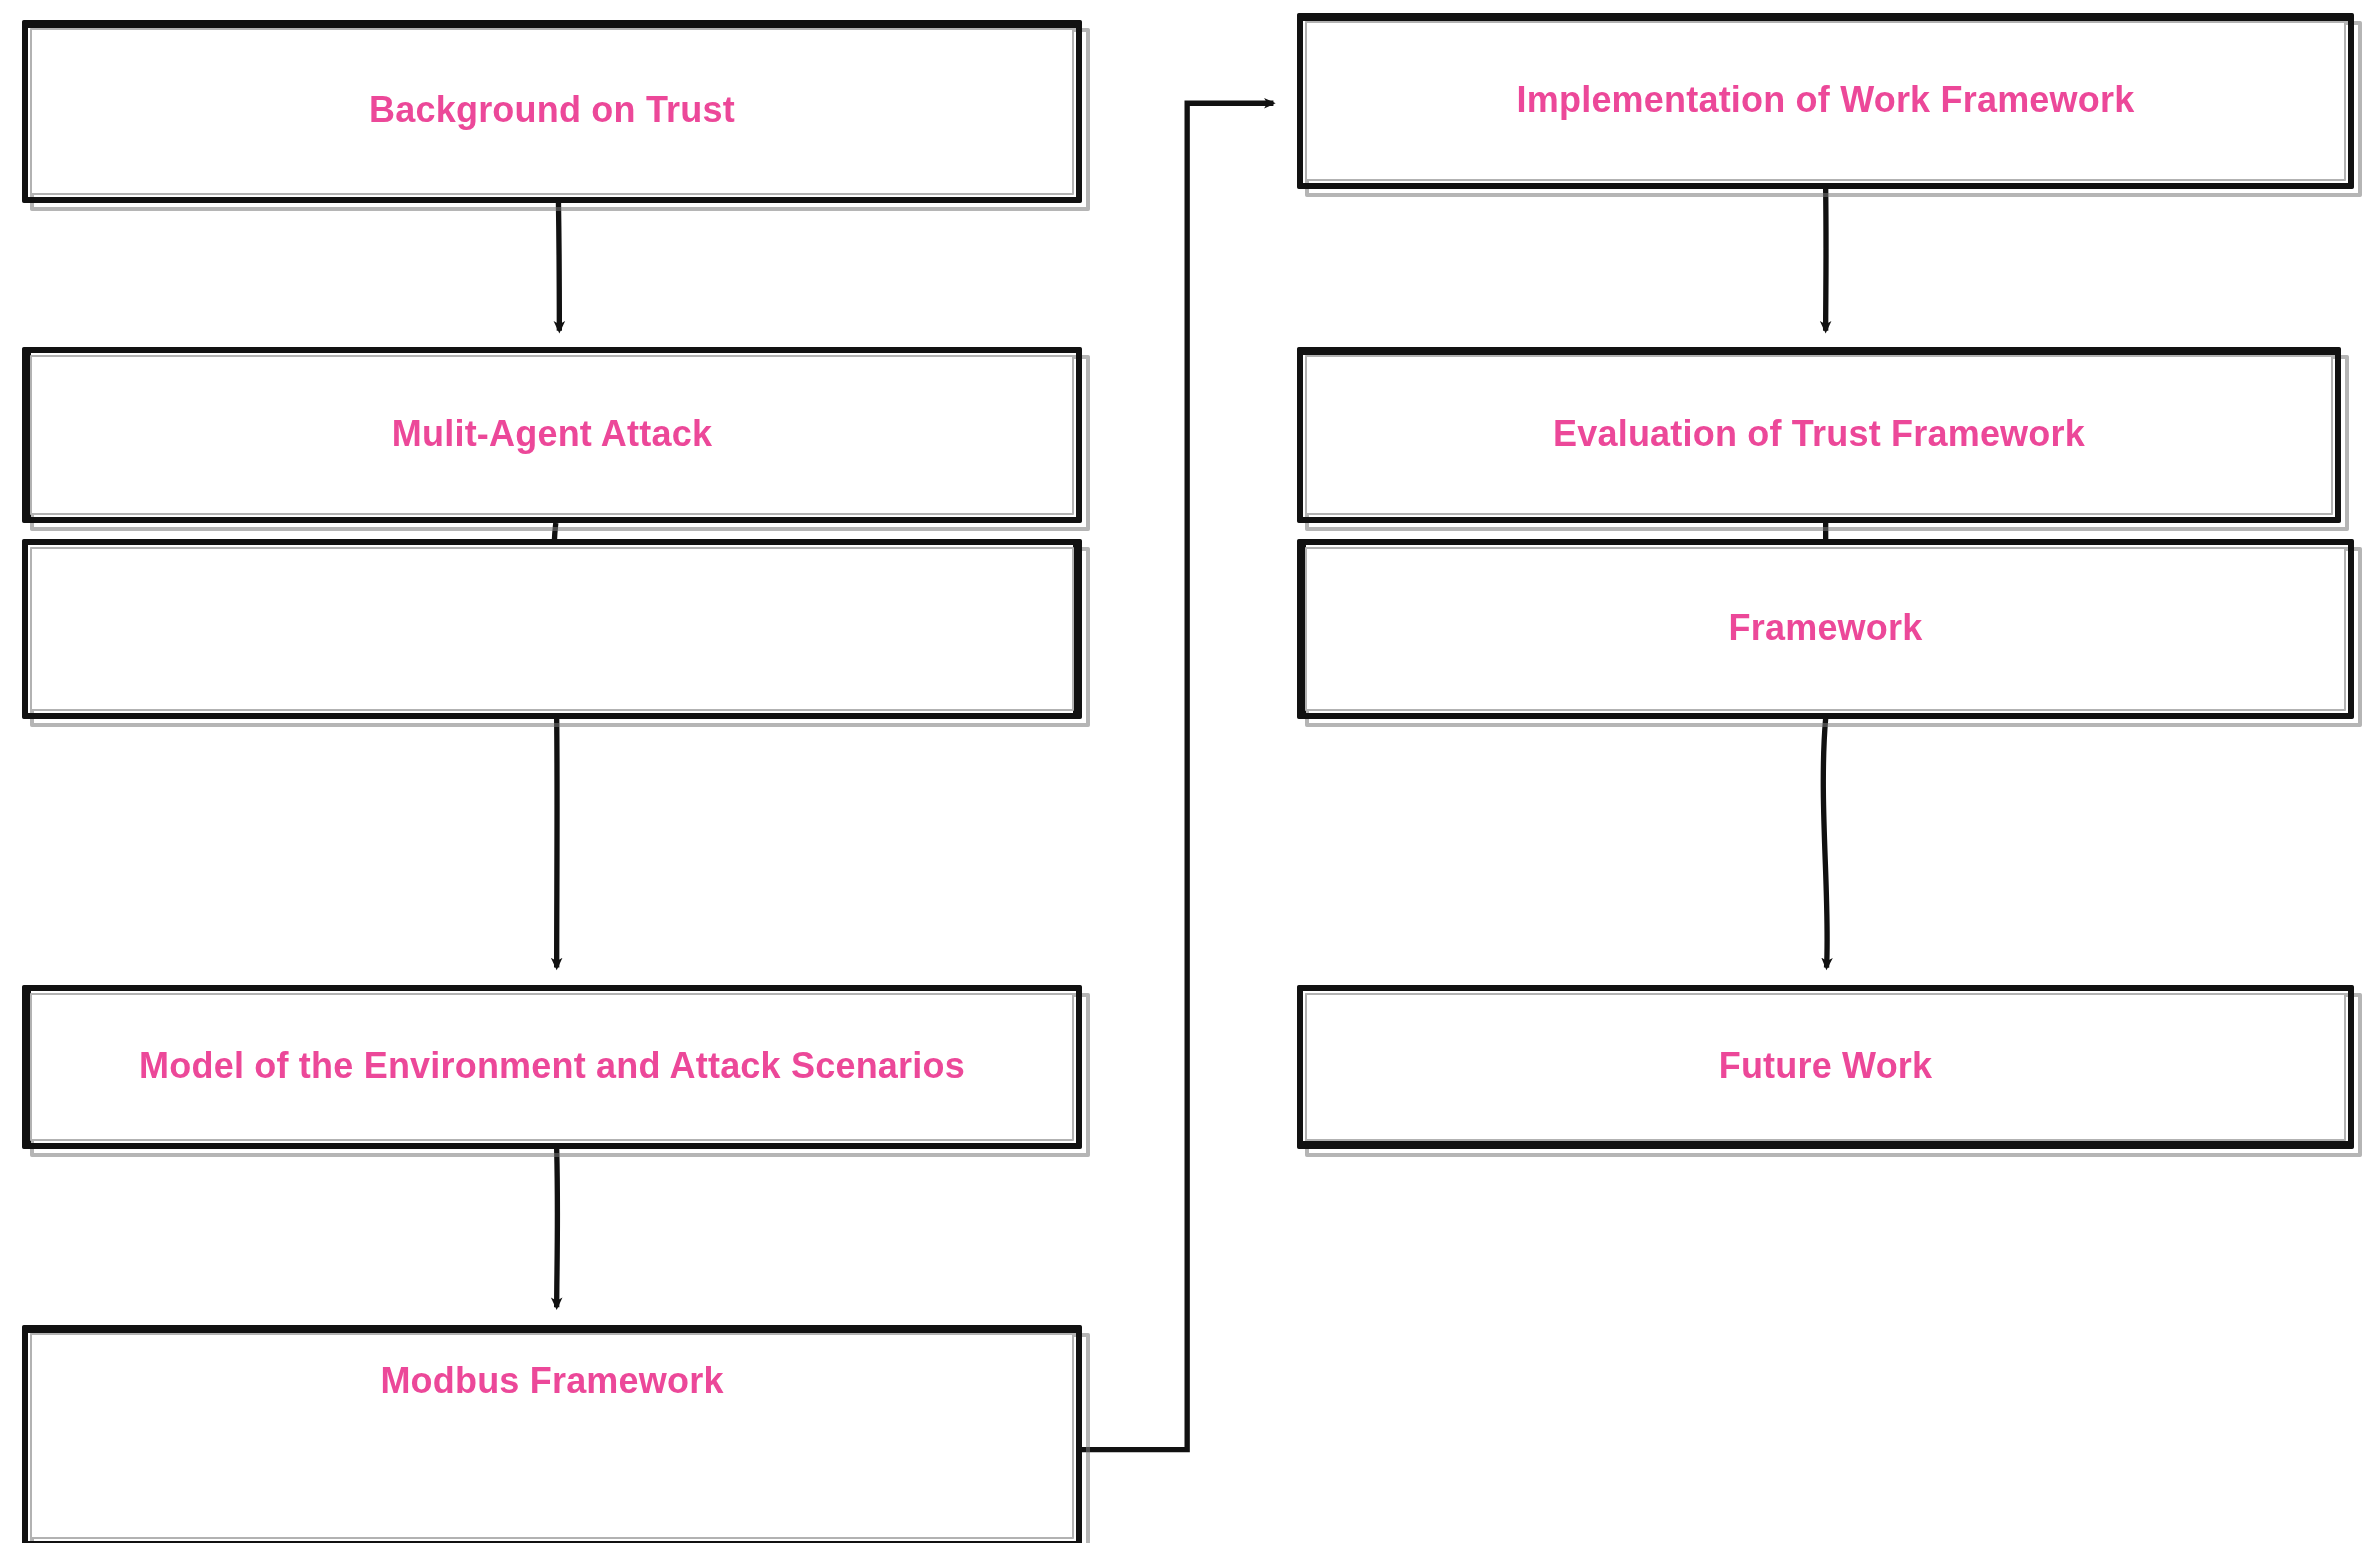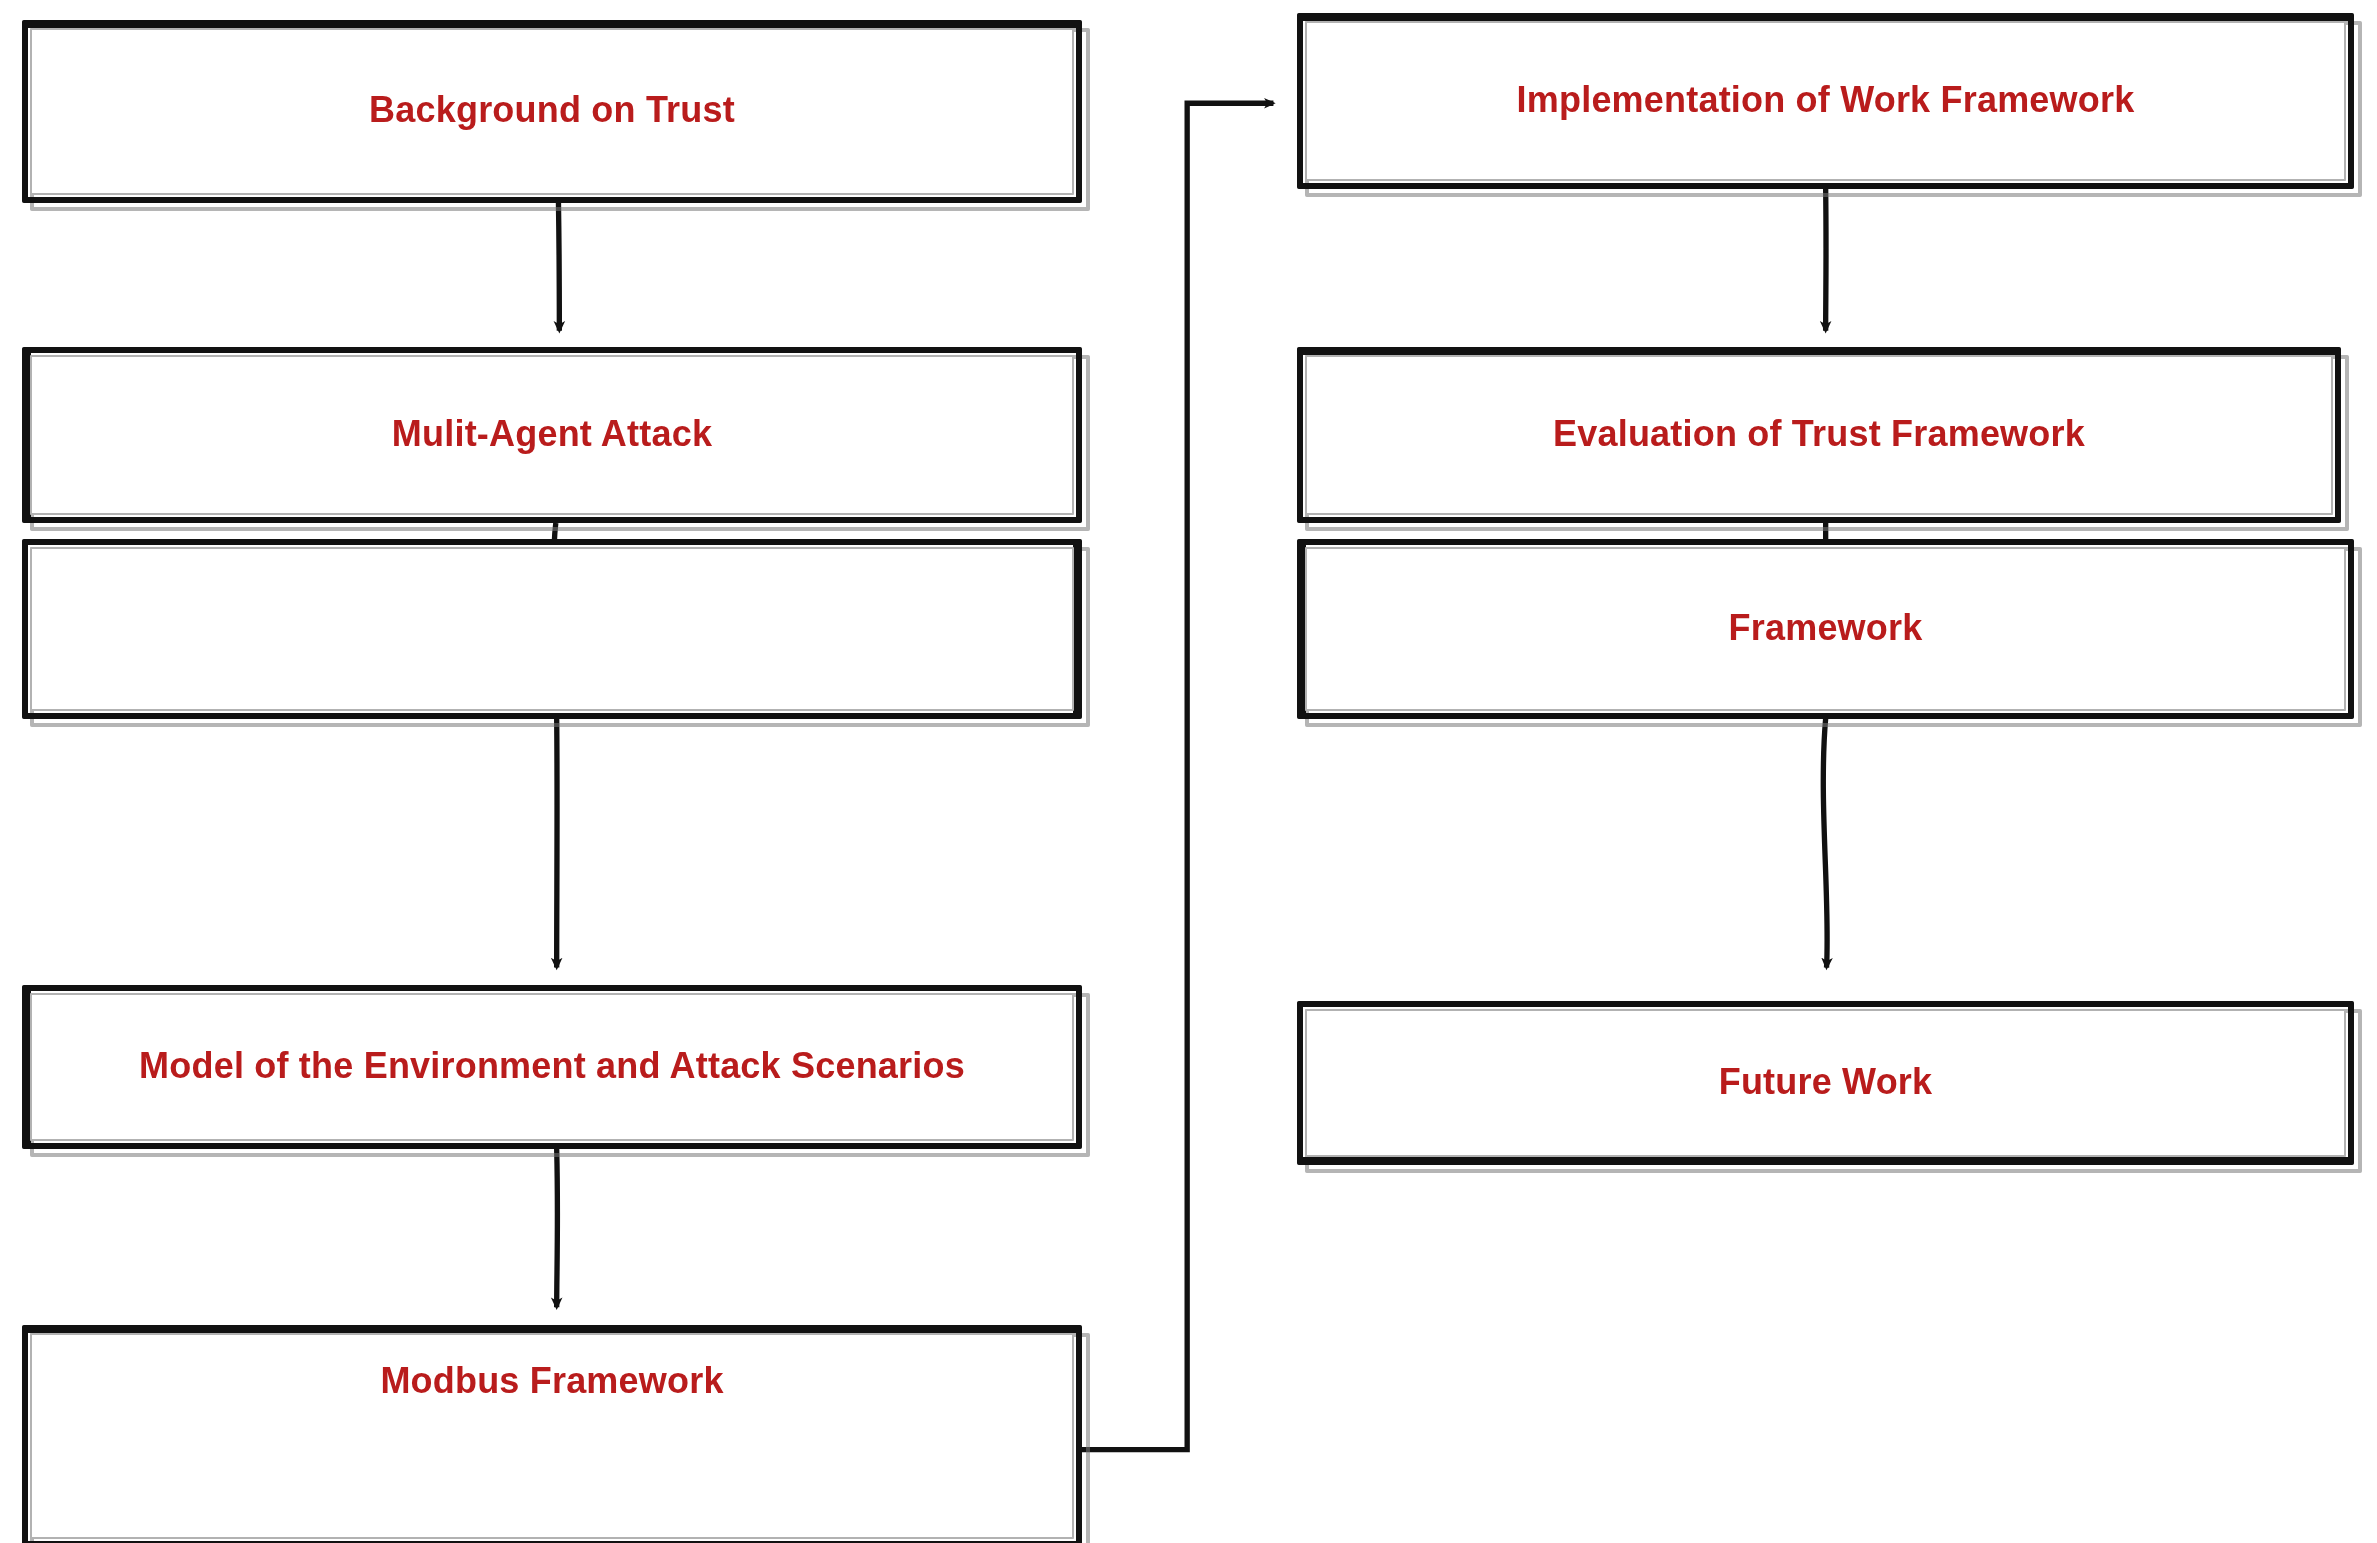--- a/index.html
+++ b/index.html
@@ -34,21 +34,21 @@
     justify-content: center;
     z-index: 4;
   }
   .node .node-label {
     position: relative;
     z-index: 3;
     font-family: "Liberation Sans", sans-serif;
     font-weight: bold;
     font-size: 36px;
     letter-spacing: 0.2px;
-    color: #b91c1c;
+    color: #ec4899;
     text-align: right;
     white-space: nowrap;
     line-height: 1.1;
     transform: translateY(-0.9px);
   }
   
   .node .frame-outer,
   .node .frame-inner,
   .node .frame-shadow {
     position: absolute;
@@ -180,21 +180,21 @@
     <span class="node-label">Evaluation of Trust Framework</span>
   </div>
 
   <div class="node warp-b" style="left:1297px; top:539px; width:1057px; height:180px;">
     <span class="frame-shadow"></span>
     <span class="frame-outer"></span>
     <span class="frame-inner"></span>
     <span class="node-label">Framework</span>
   </div>
 
-  <div class="node warp-d" style="left:1297px; top:985px; width:1057px; height:164px;margin-top:16px;">
+  <div class="node warp-d" style="left:1297px; top:985px; width:1057px; height:164px;">
     <span class="frame-shadow"></span>
     <span class="frame-outer"></span>
     <span class="frame-inner"></span>
     <span class="node-label">Future Work</span>
   </div>
 
 </div>
 
 
 </body></html>

